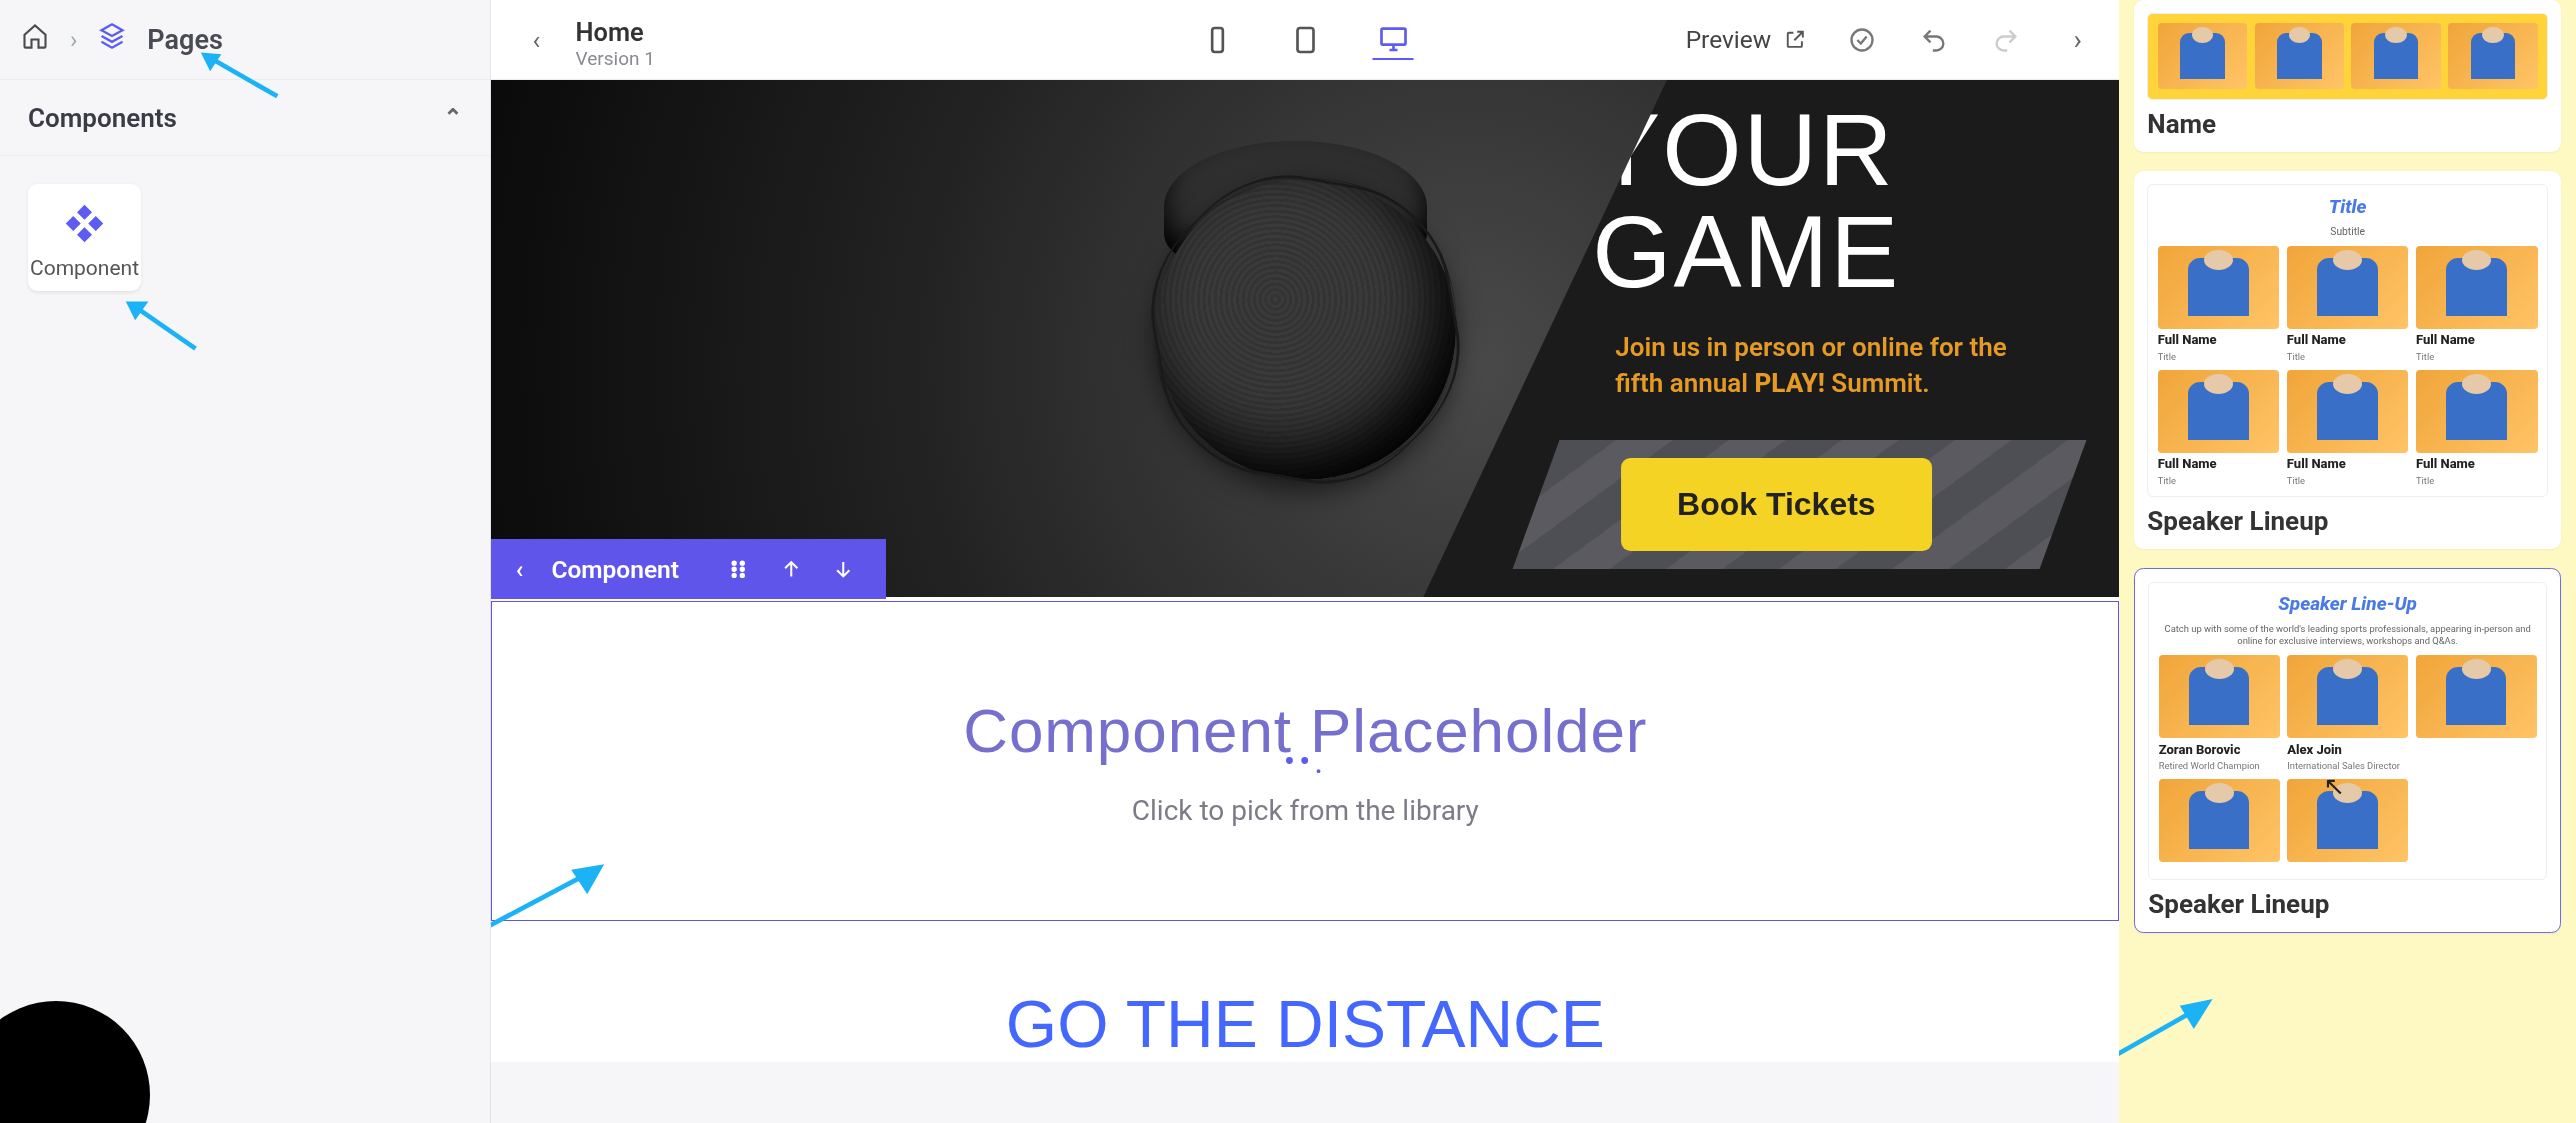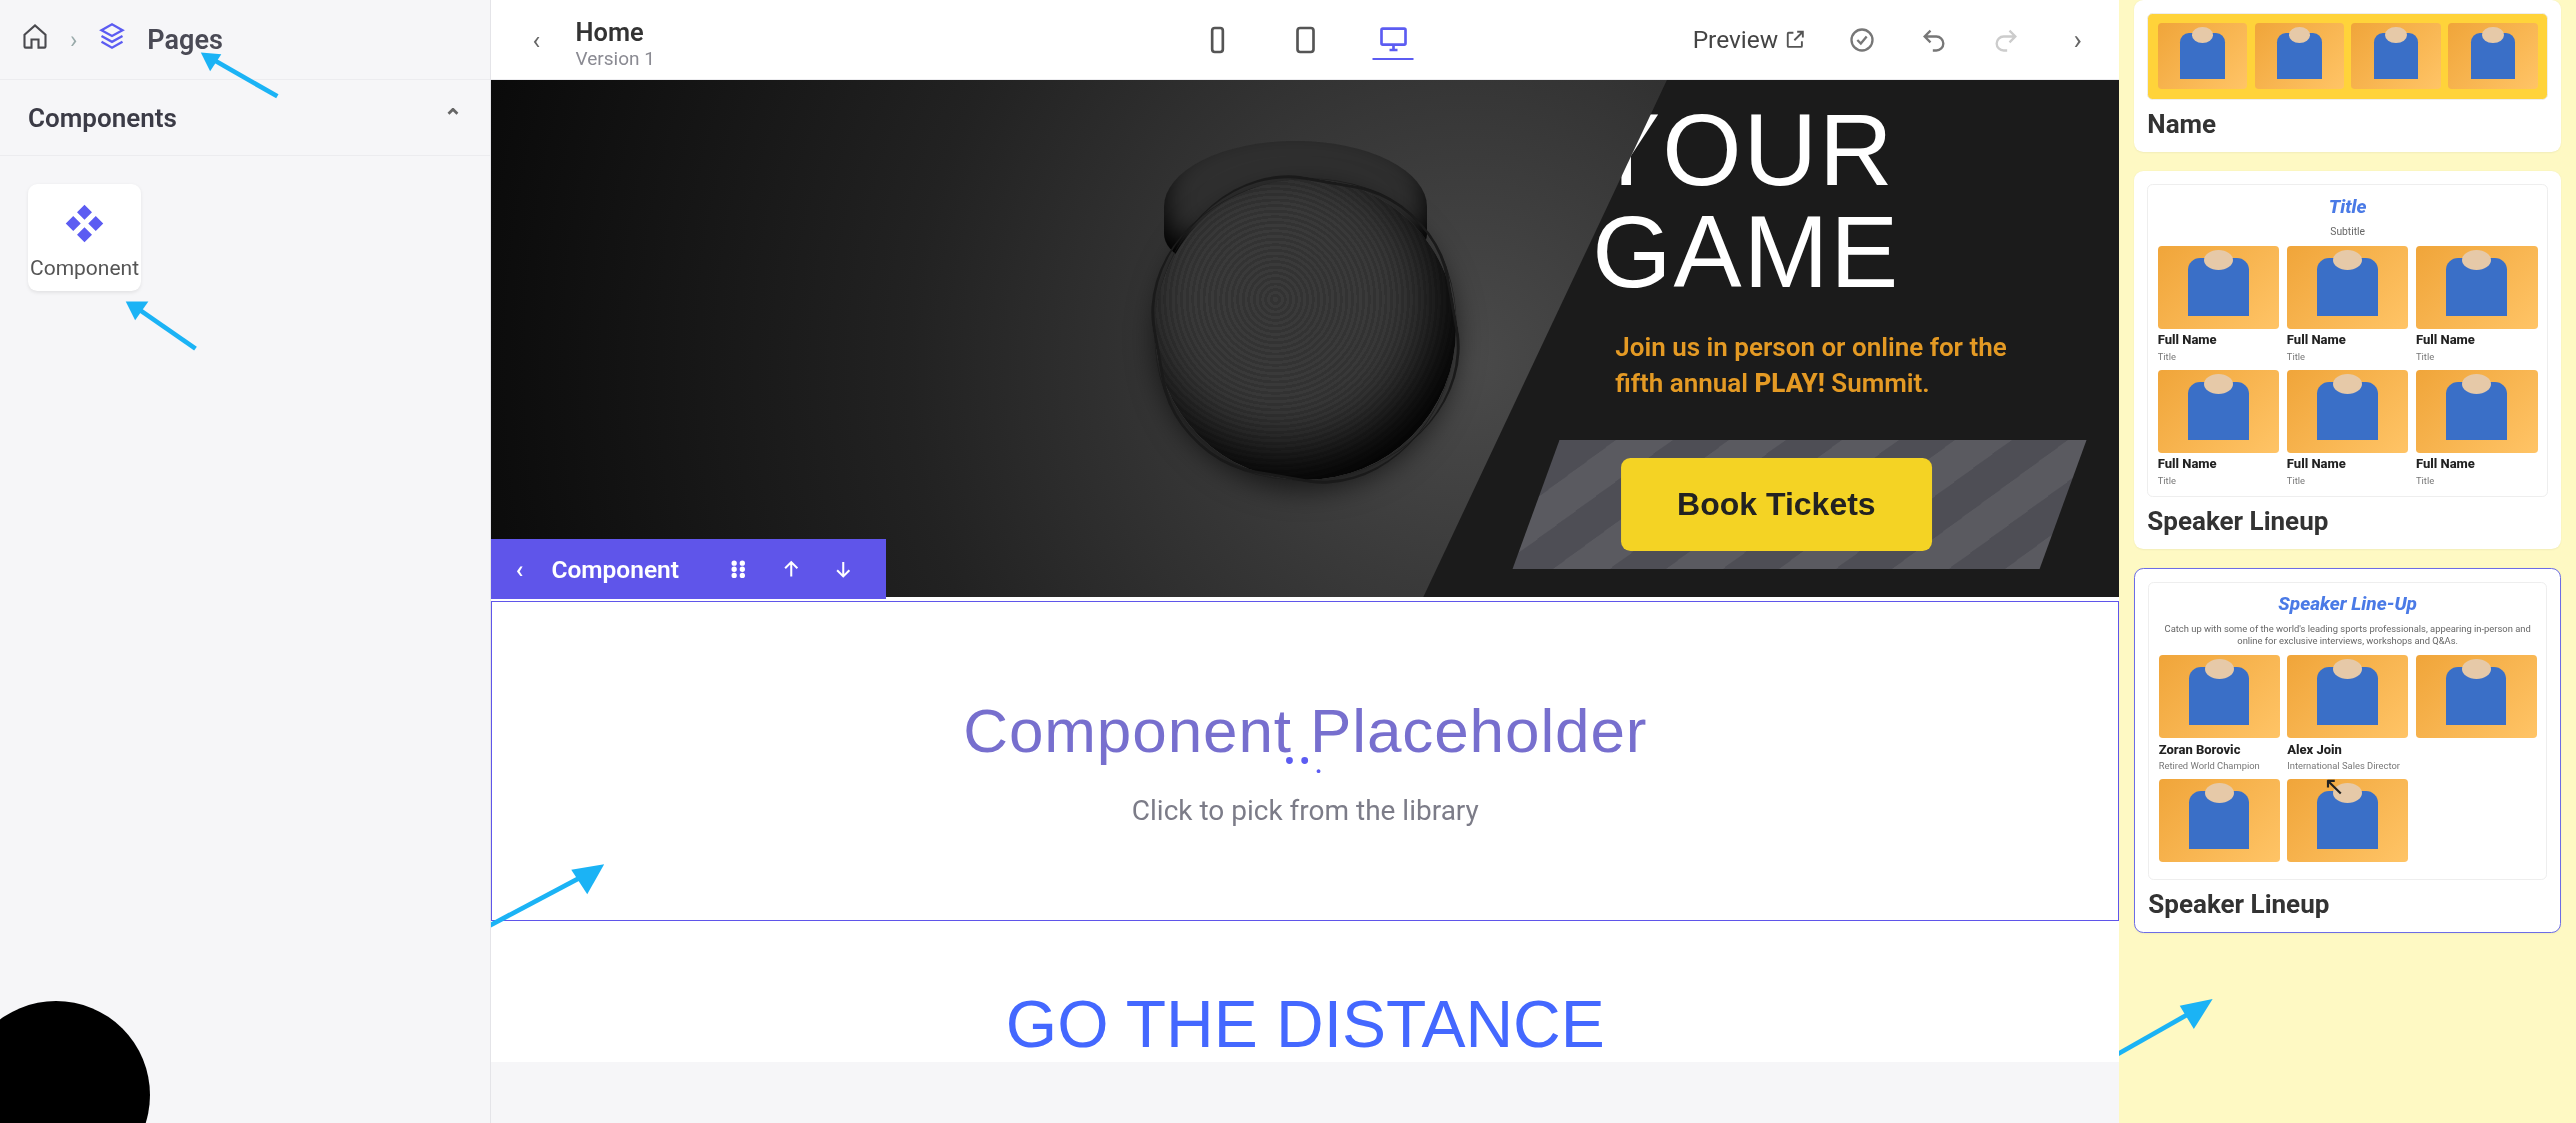--- a/index.html
+++ b/index.html
@@ -115,21 +115,21 @@
   }
   .viewport-btn {
     width:41px; height:41px; display:flex; align-items:center; justify-content:center; cursor:pointer;
   }
   .viewport-btn svg { width:32px; height:32px; stroke:#555; fill:none; stroke-width:2;}
   .viewport-btn.active svg { stroke:#5c5cf2; }
   .viewport-btn.active { border-bottom:2.8px solid #5c5cf2; padding-bottom:1.9px;}
   .right-tools {
     margin-left:auto; display:flex; align-items:center; gap:38px;
   }
-  .preview-btn { display:flex; align-items:center; gap:6px; cursor:pointer; font-size:24.5px; color:#444;}
+  .preview-btn { display:flex; align-items:center; gap:13px; cursor:pointer; font-size:24.5px; color:#444;}
   .preview-btn svg { width:22.6px;height:22.6px;stroke:#555;fill:none;stroke-width:2;}
   .tool-ic { width:34px;height:34px;cursor:pointer; display:flex;align-items:center;justify-content:center;}
   .tool-ic svg {width:28px;height:28px;stroke:#777;fill:none;stroke-width:2;}
   .tool-ic.disabled svg{stroke:#ccc;}
   .tool-ic.forward {font-size:28px;color:#666;}
 
   
   .canvas-wrap { flex:1; padding:0 0 0 0; overflow:hidden;}
   .canvas { width:1628px; margin:0; background:#fff; }
 

